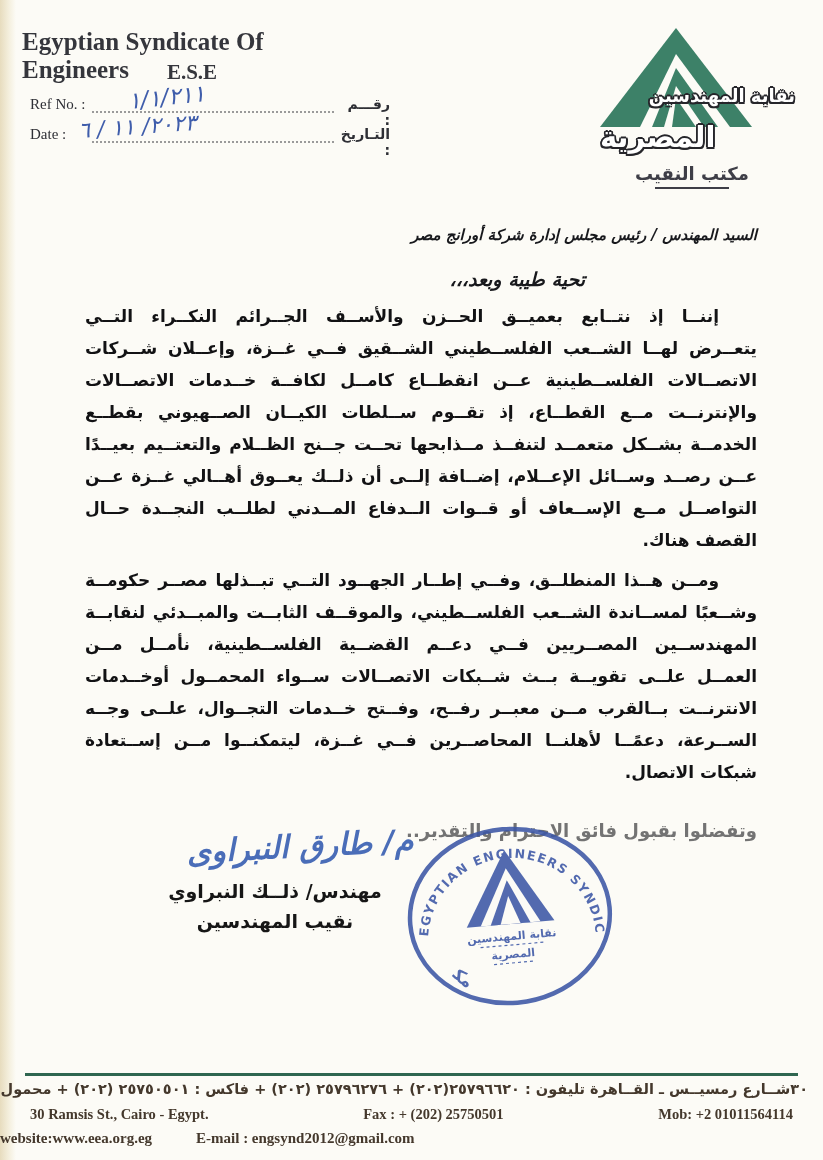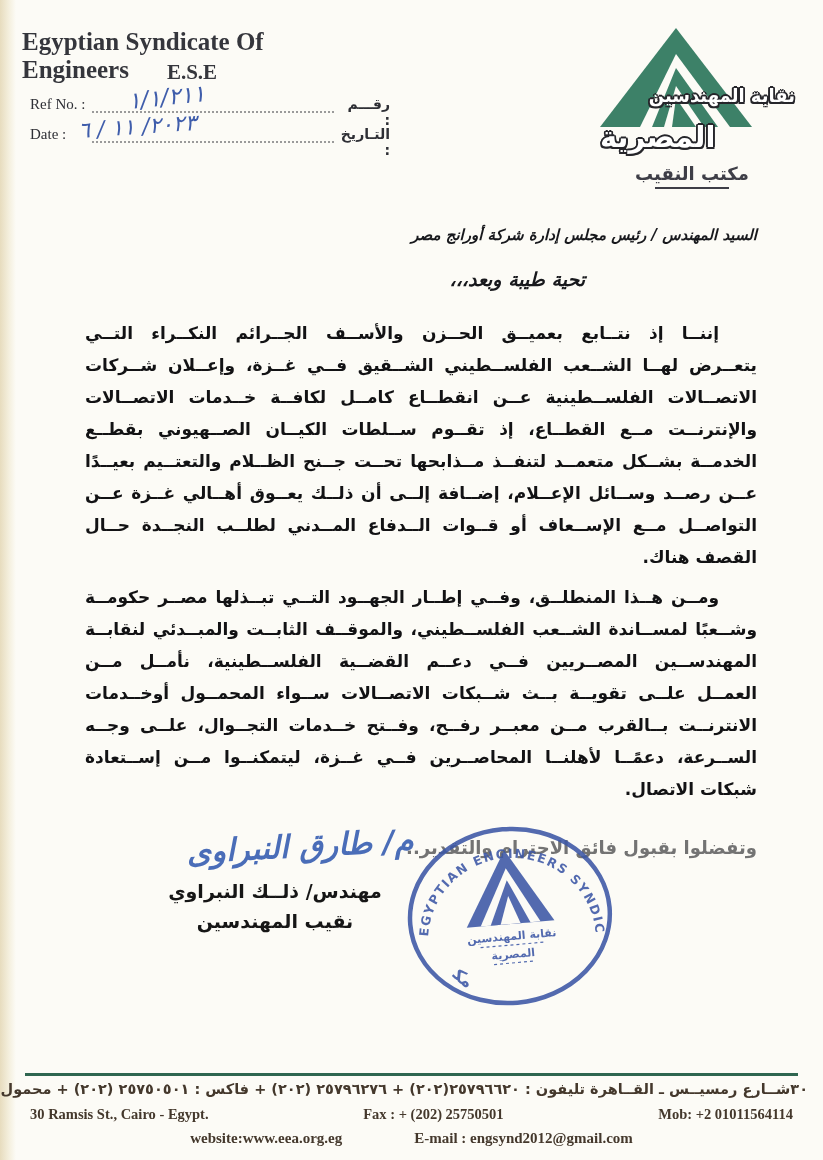--- a/index.html
+++ b/index.html
@@ -46,21 +46,21 @@
   .office-label .rule { margin:3px auto 0; width:74px; border-bottom:2.5px solid #3e3e47; }
   
   .recipient {
     position:absolute; right:66px; top:226px; direction:rtl; white-space:nowrap;
     font-weight:bold; font-style:italic; font-size:15px; color:#17181c;
   }
   .greeting {
     position:absolute; right:238px; top:268px; direction:rtl; white-space:nowrap;
     font-weight:bold; font-style:italic; font-size:19px; color:#17181c;
   }
-  .body-col { position:absolute; left:85px; top:317px; width:672px; direction:rtl; }
+  .body-col { position:absolute; left:85px; top:300px; width:672px; direction:rtl; }
   .pline {
     direction:rtl; text-align:justify; text-align-last:justify; text-justify:inter-word;
     font-weight:bold; font-size:17px; line-height:32px; height:32px; overflow:hidden; color:#121214;
   }
   .pline.first { padding-right:38px; }
   .pline.last { text-align-last:right; }
   .para-gap { height:8px; }
   .closing {
     margin-top:32px; text-align:right; direction:rtl;
     font-weight:bold; font-size:18px; color:#737373;
@@ -79,21 +79,21 @@
   .footer-rule { position:absolute; left:25px; top:1073px; width:773px; height:3px; background:#2f6650; }
   .footer-ar {
     position:absolute; left:15px; top:1081px; width:793px; direction:rtl; text-align:center;
     font-weight:bold; font-size:14.5px; color:#44382c; white-space:nowrap;
   }
   .footer-en {
     position:absolute; left:30px; top:1106px; width:763px; display:flex; justify-content:space-between;
     font-family:"Liberation Serif", serif; font-weight:bold; font-size:14.5px; color:#44382c;
   }
   .footer-web {
-    position:absolute; left:0; top:1130px; width:823px; display:flex; justify-content:center; gap:72px;
+    position:absolute; left:0; top:1130px; width:823px; display:flex; gap:44px;
     font-family:"Liberation Serif", serif; font-weight:bold; font-size:15px; color:#44382c;
   }
 </style>
 </head>
 <body>
 
 <div class="page">
   <div class="scan-edge"></div>
 
   <div class="org-name">Egyptian Syndicate Of Engineers</div>

